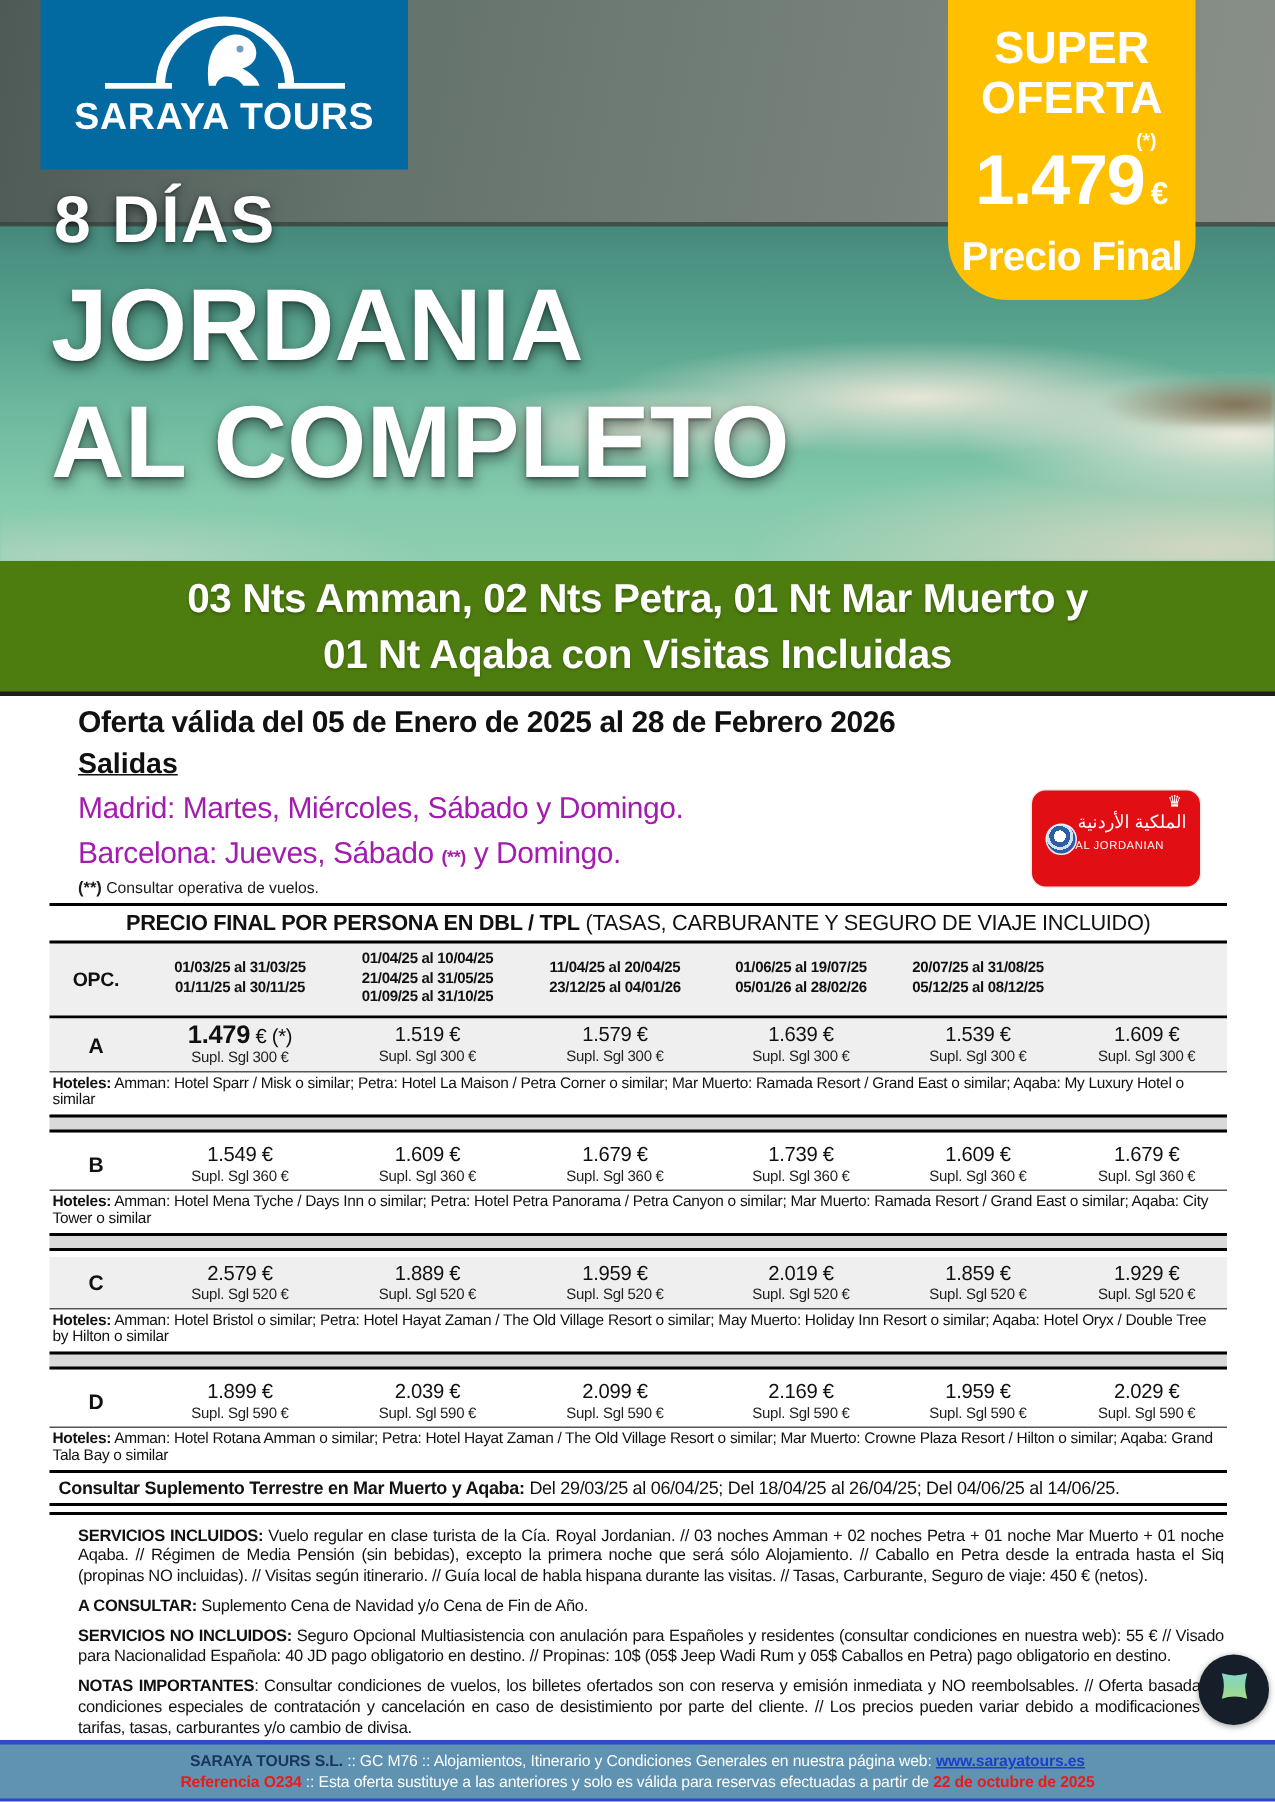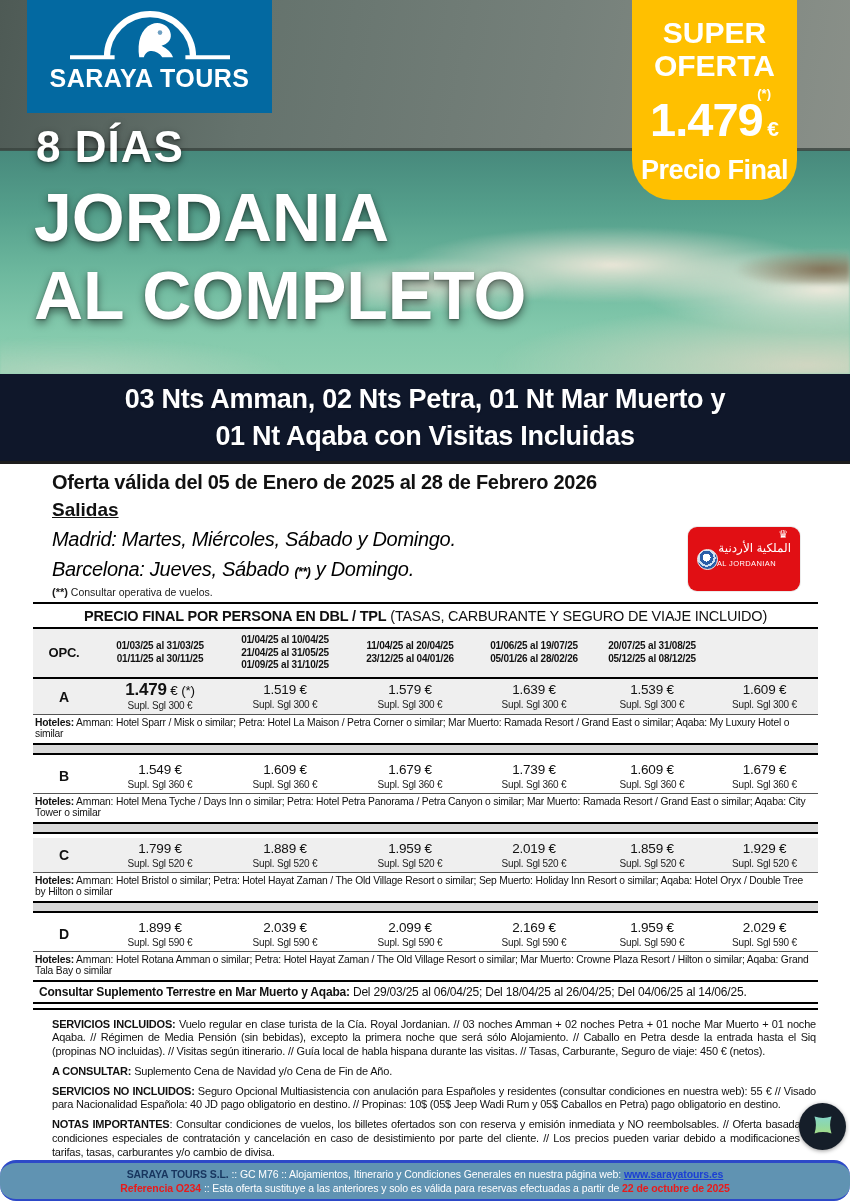--- a/index.html
+++ b/index.html
@@ -39,29 +39,29 @@
     text-shadow:0 4px 9px rgba(0,0,0,.5),0 1px 2px rgba(0,0,0,.35);}
   .offer-box{ position:absolute; left:632px; top:0; width:165px; height:200px;
     background:#FFC000; border-radius:0 0 40px 40px; color:#fff; text-align:center; padding-top:16px;}
   .offer-super{ font-weight:bold; font-size:30px; line-height:33px; }
   .offer-ast{ font-size:13px; font-weight:bold; text-align:right; padding-right:26px; margin-top:4px; height:14px;}
   .offer-price-row{ line-height:44px; margin-top:-2px;}
   .offer-price{ font-weight:bold; font-size:47px; letter-spacing:-1px;}
   .offer-cur{ font-weight:bold; font-size:21px; }
   .offer-final{ font-weight:bold; font-size:27px; margin-top:2px; letter-spacing:-0.5px;}
   
-  .banner{ position:absolute; left:0; top:374px; width:850px; height:90px; background:#0f172a;
+  .banner{ position:absolute; left:0; top:374px; width:850px; height:90px; background:#4d7c0f;
     border-bottom:3px solid #1d1d1d; color:#fff; text-align:center; padding-top:7px;}
   .banner div{ font-weight:bold; font-size:27px; line-height:37px; letter-spacing:-0.3px;
     text-shadow:0 1px 2px rgba(0,0,0,.25);}
   
   .main{ position:absolute; left:0; top:464px; width:850px; height:696px; overflow:hidden;}
   .validity{ margin:7px 34px 4px 52px; font-weight:bold; font-size:20px; color:#111; letter-spacing:-0.3px;}
   .salidas{ margin:5px 0 0 52px; font-weight:bold; font-size:19px; text-decoration:underline; color:#111;}
-  .dep{ margin:7px 0 0 52px; font-size:20px; color:#000000; letter-spacing:-0.3px;font-style:italic;}
+  .dep{ margin:7px 0 0 52px; font-size:20px; color:#a21caf; letter-spacing:-0.3px;}
   .dep b.mark{ font-size:12px; font-weight:bold; }
   .footnote{ margin:5px 0 0 52px; font-size:10.5px; color:#1a1a1a;}
   .footnote b{ font-size:11px; }
   .rj{ position:absolute; left:688px; top:63px; width:112px; height:64px; background:#E10F14;
     border-radius:9px; box-shadow:0 0 0 1px rgba(0,0,0,.08);}
   .rj .crown{ position:absolute; top:1px; right:12px; color:#fff; font-size:11px;}
   .rj .ar{ position:absolute; top:15px; right:9px; color:#fff; font-size:12px; line-height:12px;}
   .rj .en{ position:absolute; top:32px; right:24px; color:#fff; font-size:7.5px; letter-spacing:.4px;}
   .rj .roundel{ position:absolute; left:9px; top:22px; width:21px; height:21px; border-radius:50%;
     background:radial-gradient(circle at 45% 40%, #ffffff 0 4px, #2b5ea7 4px 7px, #cfe0f2 7px 9px, #2b5ea7 9px);
@@ -88,21 +88,21 @@
   .consultar b{ font-weight:bold;}
   .dline{ height:2px; background:#000;}
   .dgap{ height:4px;}
   
   .paras{ margin:8px 34px 0 52px; }
   .para{ font-size:11px; line-height:13.8px; text-align:justify; color:#111; margin-top:6px; letter-spacing:-0.2px;}
   .para b{ font-weight:bold;}
   
   .footer{ position:absolute; left:0; top:1160px; width:850px; height:41px; background:#6093B2;
     border-top:3px solid #2d49c8; border-bottom:2px solid #2d49c8;
-    display:flex; flex-direction:column; align-items:center; justify-content:center; gap:2px;border-radius:16px;}
+    display:flex; flex-direction:column; align-items:center; justify-content:center; gap:2px;}
   .footer .l{ font-size:10.5px; color:#fff; letter-spacing:-0.1px;}
   .footer .navy{ color:#17355E; font-weight:bold;}
   .footer a.link{ color:#1B3FD4; font-weight:bold; text-decoration:underline; cursor:pointer;}
   .footer .red{ color:#E81B1B; font-weight:bold;}
   
   .widget{ position:absolute; left:799px; top:1103px; width:47px; height:47px; border-radius:50%;
     background:#151e29; display:flex; align-items:center; justify-content:center; cursor:pointer;
     box-shadow:0 1px 4px rgba(0,0,0,.4);}
 </style>
 </head>
@@ -239,21 +239,21 @@
             <span class="p">1.679 €</span>
             <span class="s">Supl. Sgl 360 €</span>
           </div>
       </div>
       <div class="hotels"><b>Hoteles:</b><span> Amman: Hotel Mena Tyche / Days Inn o similar;  Petra: Hotel Petra Panorama / Petra Canyon o similar; Mar Muerto: Ramada Resort / Grand East o similar;  Aqaba: City Tower o similar</span></div>
       <div class="spacer"></div>
 
       <div class="grid prow gray">
         <div class="rlabel">C</div>
         <div class="pcell">
-            <span class="p">1.799 €</span>
+            <span class="p">2.579 €</span>
             <span class="s">Supl. Sgl 520 €</span>
           </div>
         <div class="pcell">
             <span class="p">1.889 €</span>
             <span class="s">Supl. Sgl 520 €</span>
           </div>
         <div class="pcell">
             <span class="p">1.959 €</span>
             <span class="s">Supl. Sgl 520 €</span>
           </div>
@@ -263,21 +263,21 @@
           </div>
         <div class="pcell">
             <span class="p">1.859 €</span>
             <span class="s">Supl. Sgl 520 €</span>
           </div>
         <div class="pcell">
             <span class="p">1.929 €</span>
             <span class="s">Supl. Sgl 520 €</span>
           </div>
       </div>
-      <div class="hotels"><b>Hoteles:</b><span>  Amman: Hotel Bristol o similar; Petra: Hotel Hayat Zaman / The Old Village Resort o similar; Sep Muerto: Holiday Inn Resort o similar; Aqaba: Hotel Oryx / Double Tree by Hilton o similar</span></div>
+      <div class="hotels"><b>Hoteles:</b><span>  Amman: Hotel Bristol o similar; Petra: Hotel Hayat Zaman / The Old Village Resort o similar; May Muerto: Holiday Inn Resort o similar; Aqaba: Hotel Oryx / Double Tree by Hilton o similar</span></div>
       <div class="spacer"></div>
 
       <div class="grid prow">
         <div class="rlabel">D</div>
         <div class="pcell">
             <span class="p">1.899 €</span>
             <span class="s">Supl. Sgl 590 €</span>
           </div>
         <div class="pcell">
             <span class="p">2.039 €</span>

